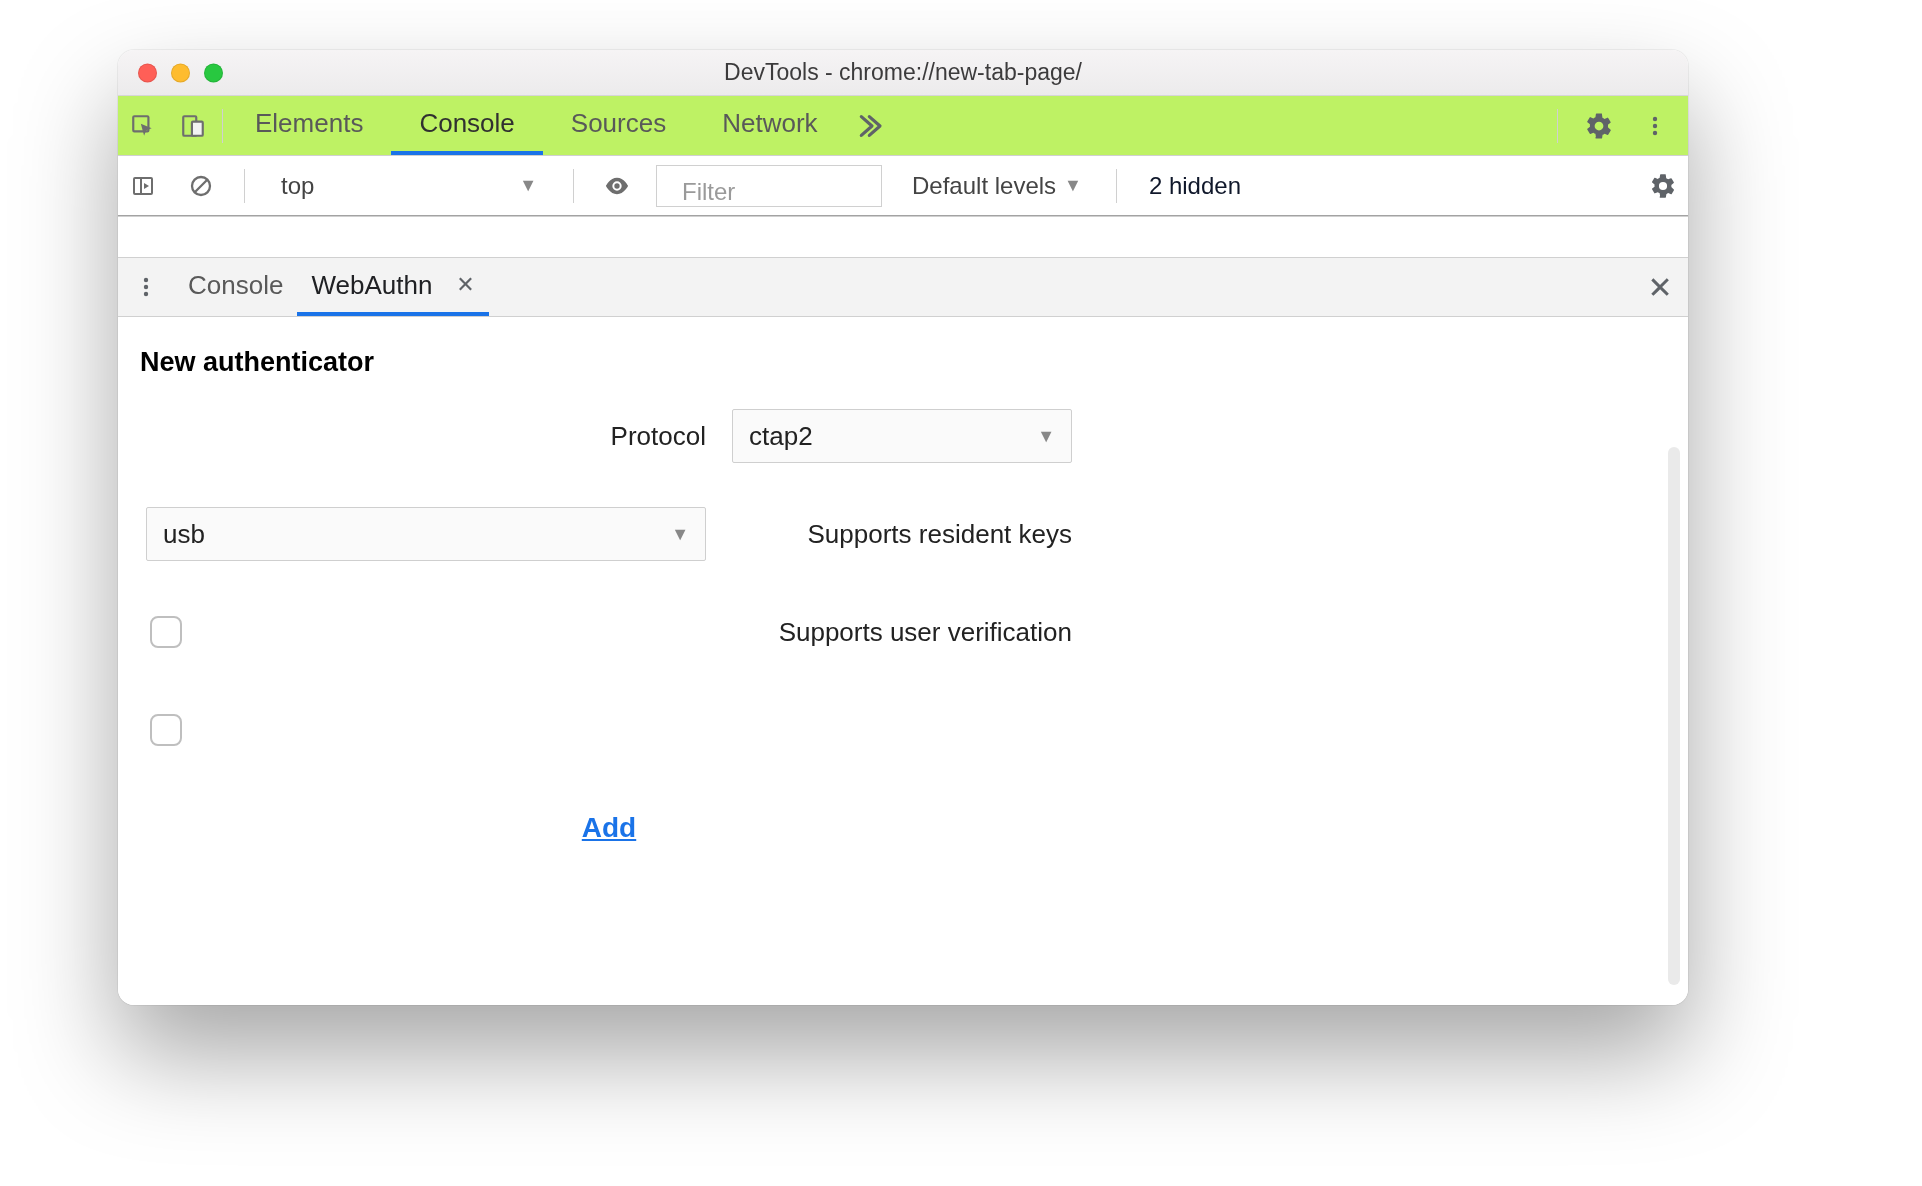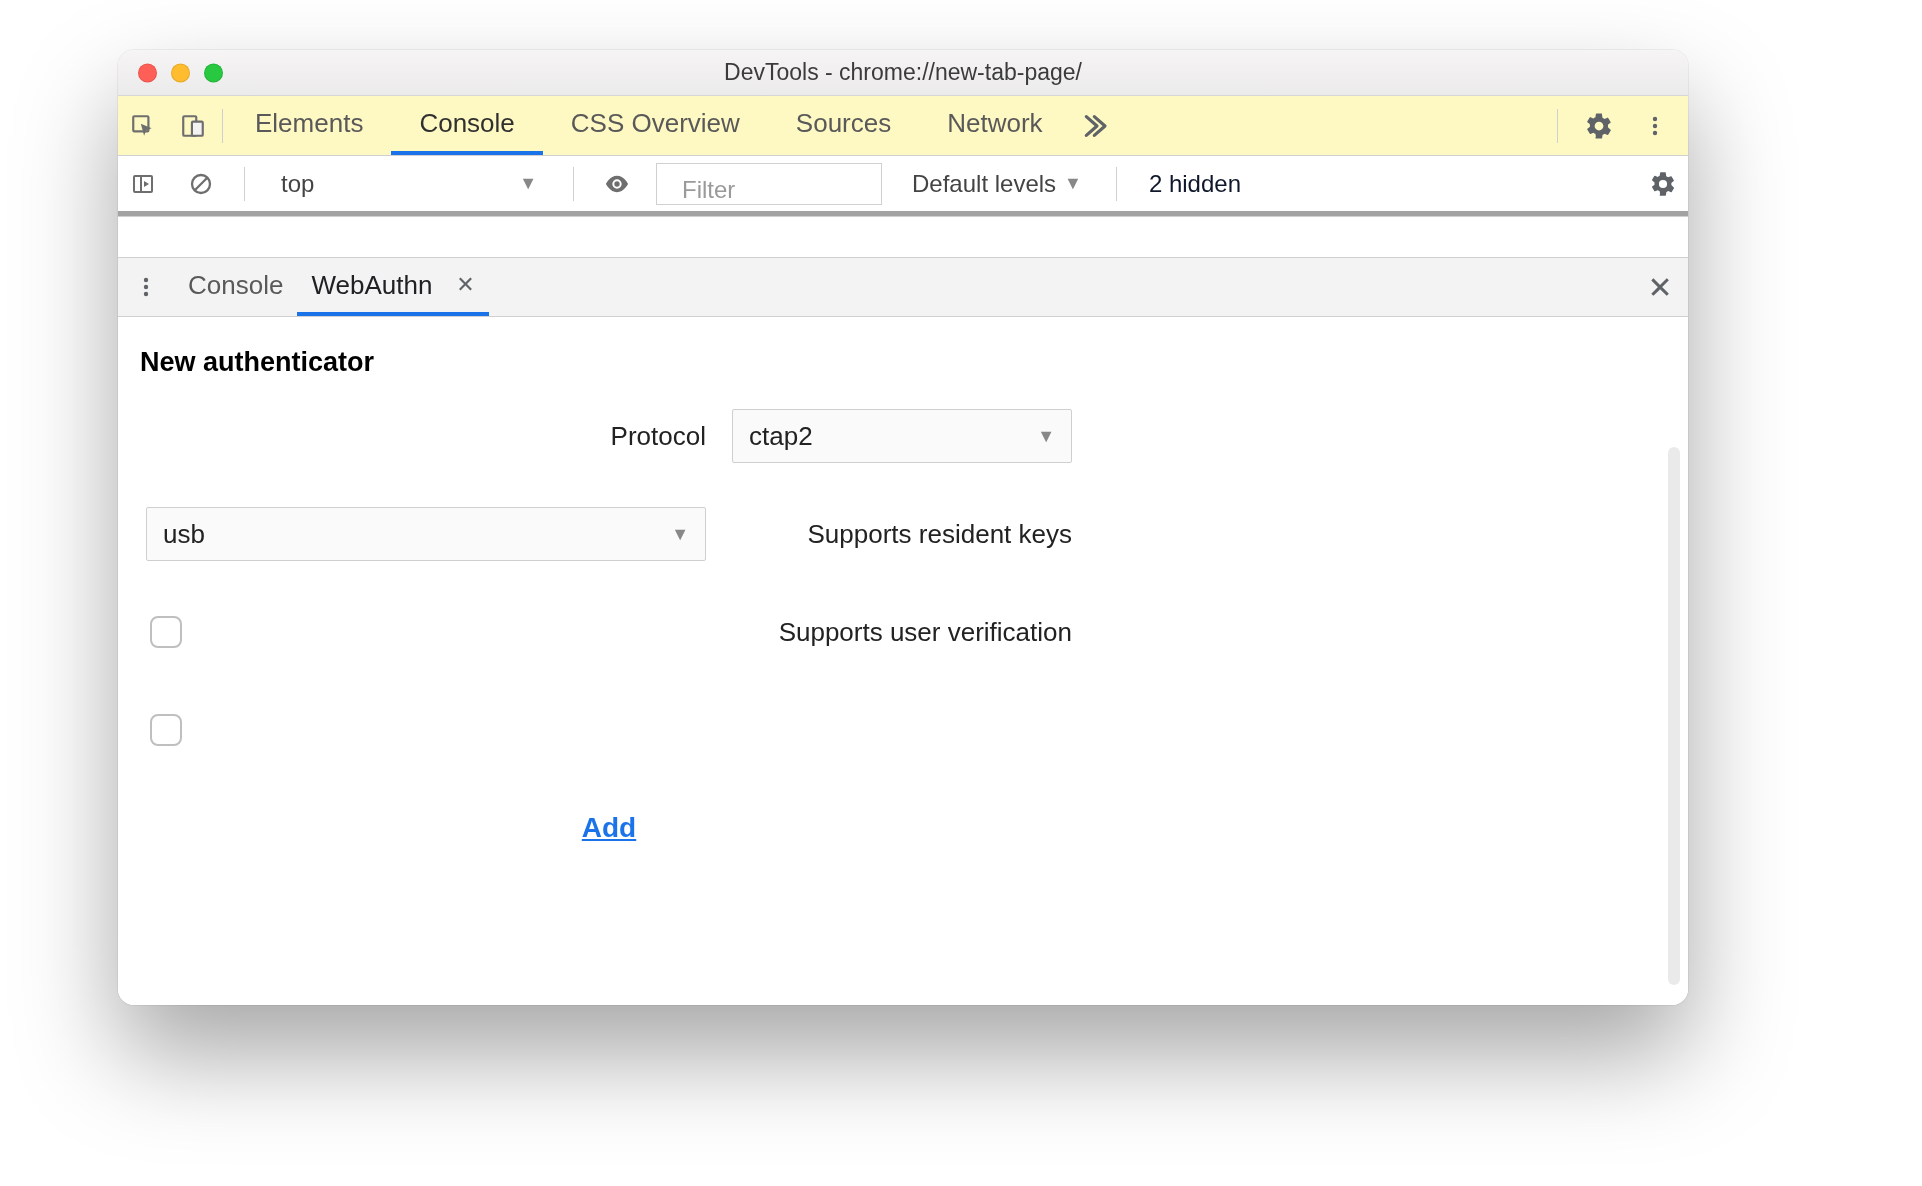--- a/index.html
+++ b/index.html
@@ -42,21 +42,21 @@
   .tl.yellow{background:#febc2e;box-shadow:inset 0 0 0 1px rgba(0,0,0,0.1);}
   .tl.green{background:#28c840;box-shadow:inset 0 0 0 1px rgba(0,0,0,0.1);}
   .titlebar .title{
     width:100%; text-align:center;
     font-size:23px; color:#3c3b3c; font-weight:400;
   }
 
   
   .toolbar1{
     height:60px;
-    background:#fef9c3;
+    background:#bef264;
     border-bottom:1px solid #d0d0d0;
     display:flex; align-items:stretch;
     flex:0 0 auto;
     text-align:right;
   }
   .toolbar1 .ico-btn{
     width:50px; display:flex;align-items:center;justify-content:center;
     color:#6e6e6e;
   }
   .vdiv{width:1px;align-self:center;height:34px;background:#d0d0d0;margin:0 4px;}
@@ -69,21 +69,21 @@
     cursor:default;
   }
   .tab.active{color:#303030;border-bottom-color:#1a73e8;font-weight:500;}
   .more-tabs{display:flex;align-items:center;margin-left:6px;color:#5f6368;}
   .right-tools{margin-left:auto;display:flex;align-items:center;gap:6px;padding-right:8px;}
   .right-tools .vdiv{margin:0 10px;}
 
   
   .toolbar2{
     height:60px;
-    border-bottom:5px solid #a3a3a3;
+    border-bottom:1px solid #a3a3a3;
     display:flex; align-items:center;
     padding:0 6px;
     gap:20px;
     flex:0 0 auto;
     background:#fff;
   }
   .ico-small{
     width:38px;height:38px;display:flex;align-items:center;justify-content:center;color:#6e6e6e;
   }
   .context-select{
@@ -197,21 +197,20 @@
         <svg width="26" height="26" viewBox="0 0 24 24" fill="none" stroke="#6e6e6e" stroke-width="2">
           <rect x="3" y="3" width="12" height="18" rx="1"></rect>
           <rect x="11" y="8" width="10" height="13" rx="1" fill="#f3f3f3"></rect>
         </svg>
       </div>
       <div class="vdiv"></div>
 
       <div class="tabs">
         <div class="tab">Elements</div>
         <div class="tab active">Console</div>
-        <div class="tab">CSS Overview</div>
         <div class="tab">Sources</div>
         <div class="tab">Network</div>
       </div>
       <div class="more-tabs">
         <svg width="32" height="32" viewBox="0 0 24 24" fill="none" stroke="#5f6368" stroke-width="2.4" stroke-linecap="round" stroke-linejoin="round">
             <polyline points="7 5 15 12 7 19"></polyline>
             <polyline points="13 5 21 12 13 19"></polyline>
           </svg>
       </div>
 

